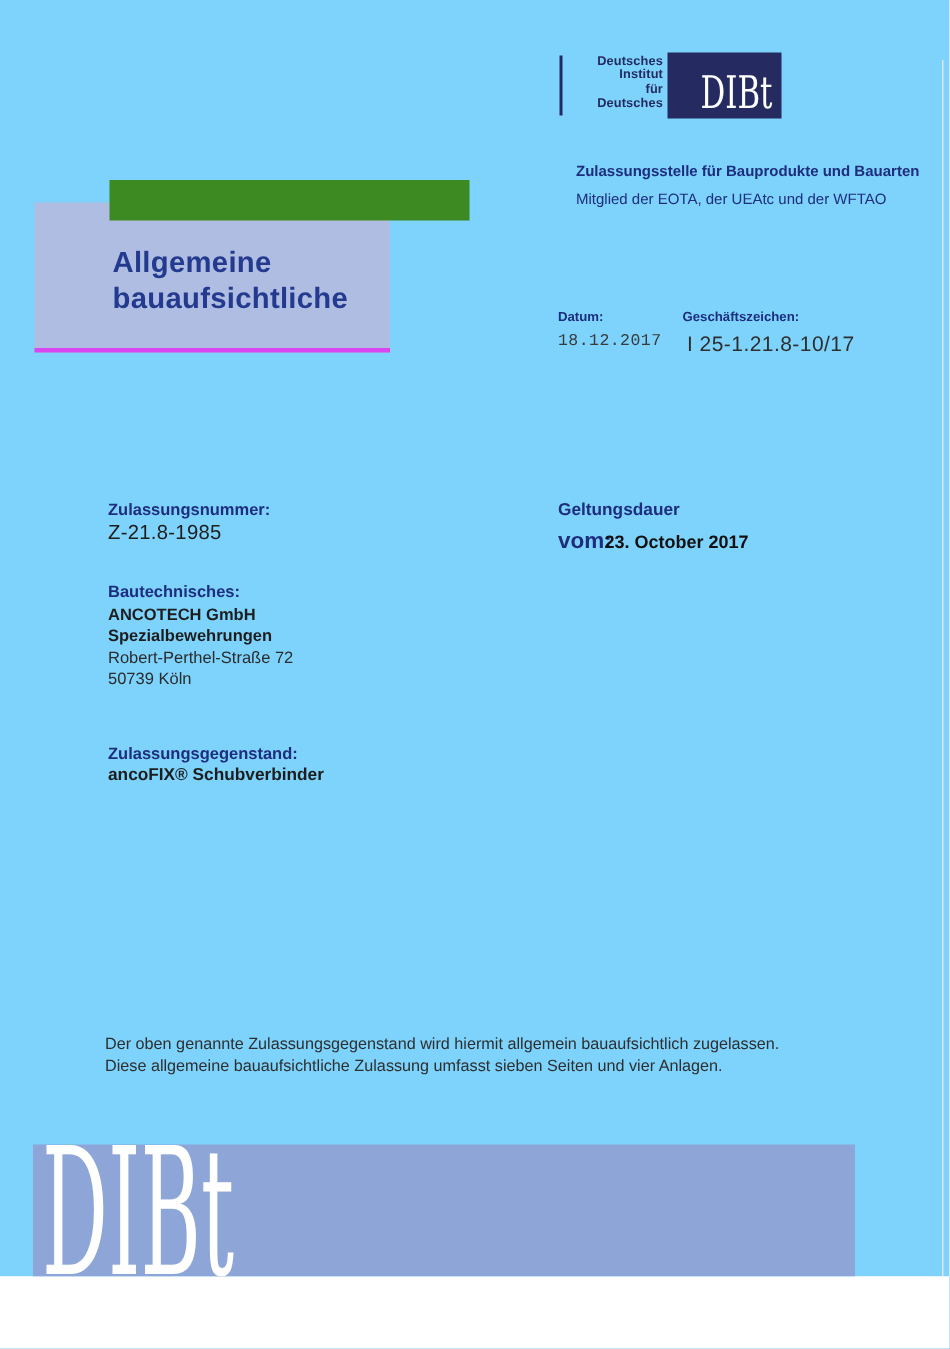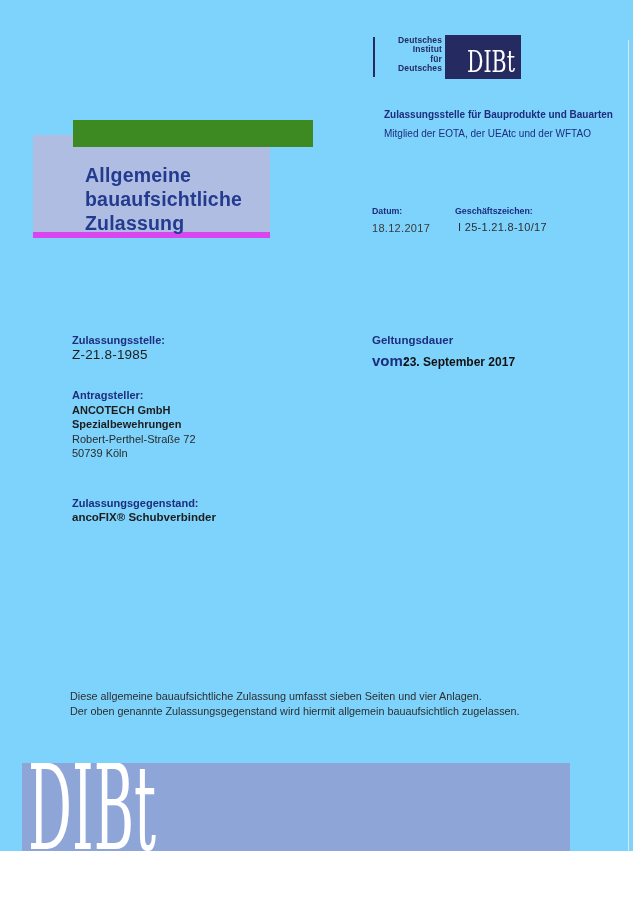--- a/index.html
+++ b/index.html
@@ -19,28 +19,28 @@
   .authority { position:absolute; left:384px; top:109px; width:252px; color:#1e2d7d; font-size:10px; }
   .authority .b { font-weight:bold; }
   .authority .dept1 { margin:0 0 8px 0; line-height:11px; }
   .authority .dept2 { margin:0 0 5px 0; line-height:11px; }
   .authority .desc { margin:0 0 7px 0; line-height:11.5px; }
   .authority .member { margin:0; line-height:11px; }
   
   .meta-label { position:absolute; color:#1e2d7d; font-weight:bold; font-size:8.8px; }
   .meta-value { position:absolute; color:#3a3a3a; font-size:11px; letter-spacing:0.3px; }
   .lbl-date  { left:372px; top:206px; }
-  .val-date  { left:372px; top:222px; }
+  .val-date  { left:372px; top:222px;font-family:Liberation Mono, monospace; }
   .lbl-ref   { left:455px; top:206px; }
-  .val-ref   { left:458px; top:221px; color:#2e2e2e; font-size:11px; }
+  .val-ref   { left:458px; top:221px; color:#2e2e2e; font-size:14px; }
   
   .green-bar { position:absolute; left:73px; top:120px; width:240px; height:27px; background:#3e8a22; z-index:2; }
   .title-box {
-    position:absolute; left:33px; top:135px; width:237px; height:97px;
-    background:#aebde1; border-bottom:6px solid #d946ef; z-index:1;
+    position:absolute; left:23px; top:135px; width:237px; height:97px;
+    background:#aebde1; border-bottom:3px solid #d946ef; z-index:1;
   }
   .title-text {
     position:absolute; left:52px; top:28px;
     color:#233a8f; font-weight:bold; font-size:19.5px; line-height:24px; letter-spacing:0.2px;
   }
   
   .field-label { position:absolute; color:#1e2d7d; font-weight:bold; font-size:11px; }
   .lbl-number  { left:72px;  top:334px; }
   .val-number  { position:absolute; left:72px; top:347px; font-weight:normal; font-size:13.5px; color:#1d1d1d; letter-spacing:0.2px; }
   .lbl-validity{ left:372px; top:334px; font-size:11.5px; }
@@ -89,46 +89,45 @@
   <div class="meta-label lbl-date">Datum:</div>
   <div class="meta-value val-date">18.12.2017</div>
   <div class="meta-label lbl-ref">Geschäftszeichen:</div>
   <div class="meta-value val-ref">I 25-1.21.8-10/17</div>
 
   <div class="green-bar"></div>
   <div class="title-box">
     <div class="title-text">
       <div>Allgemeine</div>
       <div>bauaufsichtliche</div>
-      <div>Zulassung</div>
     </div>
   </div>
 
-  <div class="field-label lbl-number">Zulassungsstelle:</div>
+  <div class="field-label lbl-number">Zulassungsnummer:</div>
   <div class="val-number">Z-21.8-1985</div>
 
   <div class="field-label lbl-validity">Geltungsdauer</div>
   <div class="validity-row vrow1">
-    <span class="vl">vom:</span><span class="vv">23. September 2017</span>
+    <span class="vl">vom:</span><span class="vv">23. October 2017</span>
   </div>
 
-  <div class="field-label lbl-applicant">Antragsteller:</div>
+  <div class="field-label lbl-applicant">Bautechnisches:</div>
   <div class="applicant-lines">
     <div class="b">ANCOTECH GmbH</div>
     <div class="b">Spezialbewehrungen</div>
     <div>Robert-Perthel-Straße 72</div>
     <div>50739 Köln</div>
   </div>
 
   <div class="field-label lbl-subject">Zulassungsgegenstand:</div>
   <div class="val-subject">ancoFIX® Schubverbinder</div>
 
   <div class="body-par">
+    <div>Der oben genannte Zulassungsgegenstand wird hiermit allgemein bauaufsichtlich zugelassen.</div>
     <div>Diese allgemeine bauaufsichtliche Zulassung umfasst sieben Seiten und vier Anlagen.</div>
-    <div>Der oben genannte Zulassungsgegenstand wird hiermit allgemein bauaufsichtlich zugelassen.</div>
   </div>
 
   <div class="banner">
     <svg width="548" height="95">
       <text x="6" y="86" font-family="DejaVu Serif, serif" font-size="118" fill="#ffffff" textLength="128" lengthAdjust="spacingAndGlyphs">DIBt</text>
     </svg>
   </div>
   <div class="footer-contact">DIBt | Kolonnenstraße 30 B | D-10829 Berlin | Tel.: +49 30 78730-0 | Fax: +49 30 78730-320 | E-Mail: dibt@dibt.de | www.dibt.de</div>
 
   <div class="scan-edge"></div>

